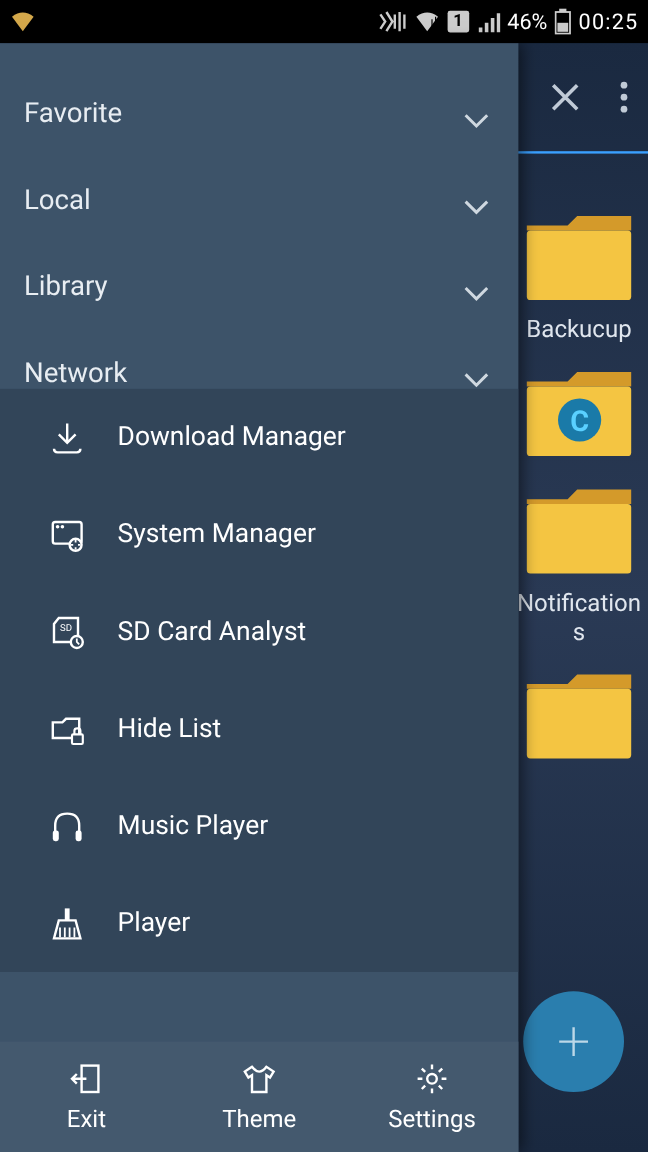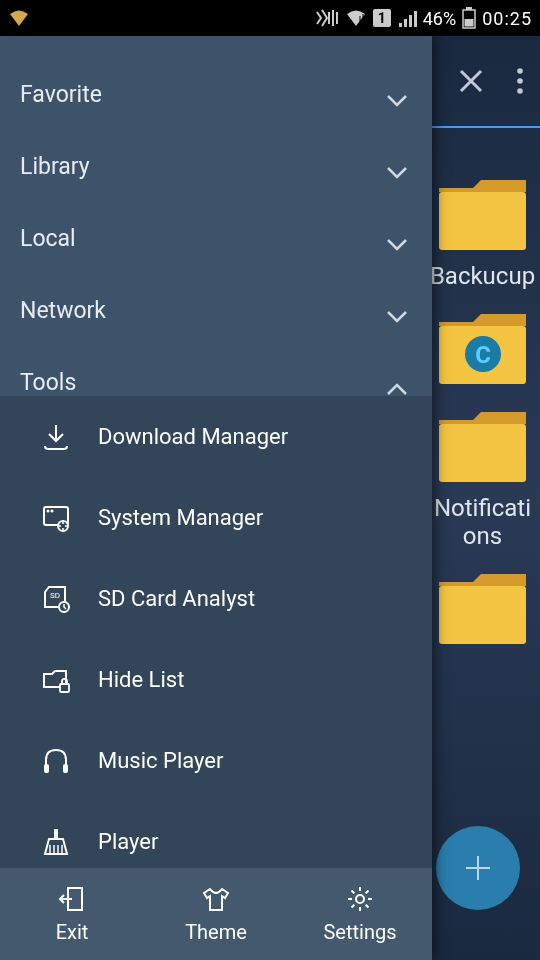--- a/index.html
+++ b/index.html
@@ -16,21 +16,21 @@
   .sim-box { width:18px; height:18px; background:#ccc; color:#000; font-size:14px; font-weight:bold; display:flex; align-items:center; justify-content:center; border-radius:2px;}
 
   
   .bg-content { position: absolute; left: 0; right: 0; top: 36px; bottom: 0; background: linear-gradient(180deg, #1a2940 0%, #2a3a55 50%, #1a2940 100%); }
   .bg-toolbar { position: absolute; top: 0; left: 0; right: 0; height: 90px; display:flex; align-items:center; justify-content:flex-end; padding-right:16px;}
   .bg-toolbar svg { margin-left: 30px; }
   .bg-divider { position:absolute; top:90px; right:0; left:0; height:2px; background:linear-gradient(90deg, transparent 0%, transparent 80%, #3aa0ff 80%, #3aa0ff 100%);}
   .folder-col { position: absolute; right: 0; width: 115px; top: 140px; bottom: 0; display:flex; flex-direction:column; gap:20px;}
   .folder-item { display:flex; flex-direction:column; align-items:center;}
   .folder-icon { width: 95px; height: 78px; }
-  .folder-label { color:#e0e6ee; font-size:24px; text-align:center; margin-top:8px; word-break:break-all; max-width:110px;}
+  .folder-label { color:#e0e6ee; font-size:20px; text-align:center; margin-top:8px; word-break:break-all; max-width:110px;}
   .fab { position:absolute; right:20px; bottom:50px; width:84px; height:84px; border-radius:50%; background:#2a7eae; display:flex; align-items:center; justify-content:center;}
   
   
   .drawer { position: absolute; left: 0; top: 36px; bottom: 0; width: 432px; background: #3d5369; display:flex; flex-direction:column; box-shadow: 4px 0 12px rgba(0,0,0,0.5);}
   .drawer-scroll { flex:1; overflow:hidden; }
   .section-header { height: 72px; display:flex; align-items:flex-end; justify-content:space-between; padding: 0 24px 0 20px; color:#e8edf2; font-size:23px;}
   .sub-list { background:#324559; }
   .sub-item { height: 81px; display:flex; align-items:center; padding-left:24px; gap:26px; color:#fff; font-size:22px;margin-left:16px;}
   .sub-item .icon-slot { width:32px; height:32px; display:flex; align-items:center; justify-content:center;text-align:center;}
   .drawer-bottom { height: 92px; background:#44596e; display:flex; }
@@ -124,46 +124,40 @@
     <div class="drawer-scroll">
 
       <div class="section-header">
         <span>Favorite</span>
         <svg width="22" height="14" viewBox="0 0 22 14">
             <path d="M2 2 L11 11 L20 2" stroke="#cfd8e0" stroke-width="2.5" fill="none"></path>
           </svg>
       </div>
 
       <div class="section-header">
+        <span>Local</span>
+        <svg width="22" height="14" viewBox="0 0 22 14">
+            <path d="M2 2 L11 11 L20 2" stroke="#cfd8e0" stroke-width="2.5" fill="none"></path>
+          </svg>
+      </div>
+
+      <div class="section-header">
         <span>Library</span>
         <svg width="22" height="14" viewBox="0 0 22 14">
             <path d="M2 2 L11 11 L20 2" stroke="#cfd8e0" stroke-width="2.5" fill="none"></path>
           </svg>
       </div>
 
       <div class="section-header">
-        <span>Local</span>
-        <svg width="22" height="14" viewBox="0 0 22 14">
-            <path d="M2 2 L11 11 L20 2" stroke="#cfd8e0" stroke-width="2.5" fill="none"></path>
-          </svg>
-      </div>
-
-      <div class="section-header">
         <span>Network</span>
         <svg width="22" height="14" viewBox="0 0 22 14">
             <path d="M2 2 L11 11 L20 2" stroke="#cfd8e0" stroke-width="2.5" fill="none"></path>
           </svg>
       </div>
 
-      <div class="section-header">
-        <span>Tools</span>
-        <svg width="22" height="14" viewBox="0 0 22 14">
-            <path d="M2 12 L11 3 L20 12" stroke="#cfd8e0" stroke-width="2.5" fill="none"></path>
-          </svg>
-      </div>
 
       <div class="sub-list">
 
         <div class="sub-item">
           <span class="icon-slot">
               <svg width="30" height="30" viewBox="0 0 30 30">
                 <path d="M15 3 L15 18 M8 12 L15 19 L22 12 M4 24 Q4 27 7 27 L23 27 Q26 27 26 24" stroke="#fff" stroke-width="2" fill="none"></path>
               </svg>
             </span>
           <span>Download Manager</span>

